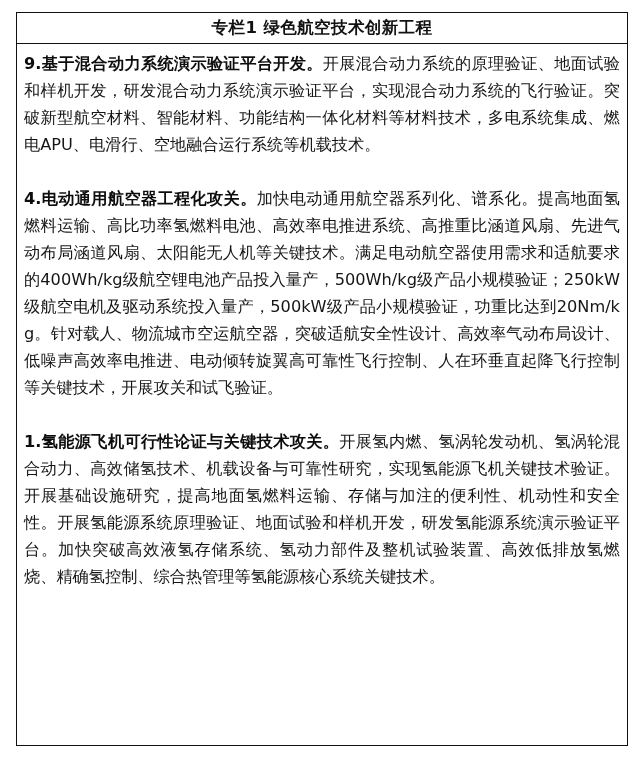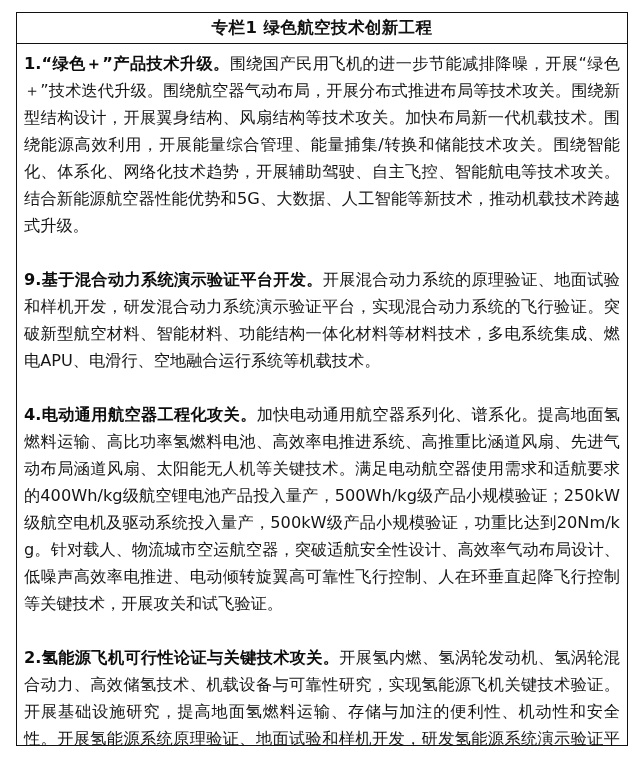--- a/index.html
+++ b/index.html
@@ -91,24 +91,23 @@
 <div class="page">
 
   <div class="panel">
 
     <div class="panel-title-row">
       <div class="panel-title">专栏1 绿色航空技术创新工程</div>
     </div>
 
     <div class="panel-body">
 
-      <p class="item"><span class="lead">1.“绿色＋”产品技术升级。</span><span class="txt">围绕国产民用飞机的进一步节能减排降噪，开展“绿色＋”技术迭代升级。围绕航空器气动布局，开展分布式推进布局等技术攻关。围绕新型结构设计，开展翼身结构、风扇结构等技术攻关。加快布局新一代机载技术。围绕能源高效利用，开展能量综合管理、能量捕集/转换和储能技术攻关。围绕智能化、体系化、网络化技术趋势，开展辅助驾驶、自主飞控、智能航电等技术攻关。结合新能源航空器性能优势和5G、大数据、人工智能等新技术，推动机载技术跨越式升级。</span></p>
 
       <p class="item"><span class="lead">9.基于混合动力系统演示验证平台开发。</span><span class="txt">开展混合动力系统的原理验证、地面试验和样机开发，研发混合动力系统演示验证平台，实现混合动力系统的飞行验证。突破新型航空材料、智能材料、功能结构一体化材料等材料技术，多电系统集成、燃电APU、电滑行、空地融合运行系统等机载技术。</span></p>
 
       <p class="item"><span class="lead">4.电动通用航空器工程化攻关。</span><span class="txt">加快电动通用航空器系列化、谱系化。提高地面氢燃料运输、高比功率氢燃料电池、高效率电推进系统、高推重比涵道风扇、先进气动布局涵道风扇、太阳能无人机等关键技术。满足电动航空器使用需求和适航要求的400Wh/kg级航空锂电池产品投入量产，500Wh/kg级产品小规模验证；250kW级航空电机及驱动系统投入量产，500kW级产品小规模验证，功重比达到20Nm/kg。针对载人、物流城市空运航空器，突破适航安全性设计、高效率气动布局设计、低噪声高效率电推进、电动倾转旋翼高可靠性飞行控制、人在环垂直起降飞行控制等关键技术，开展攻关和试飞验证。</span></p>
 
-      <p class="item"><span class="lead">2.氢能源飞机可行性论证与关键技术攻关。</span><span class="txt">开展氢内燃、氢涡轮发动机、氢涡轮混合动力、高效储氢技术、机载设备与可靠性研究，实现氢能源飞机关键技术验证。开展基础设施研究，提高地面氢燃料运输、存储与加注的便利性、机动性和安全性。开展氢能源系统原理验证、地面试验和样机开发，研发氢能源系统演示验证平台。加快突破高效液氢存储系统、氢动力部件及整机试验装置、高效低排放氢燃烧、精确氢控制、综合热管理等氢能源核心系统关键技术。</span></p>
+      <p class="item"><span class="lead">1.氢能源飞机可行性论证与关键技术攻关。</span><span class="txt">开展氢内燃、氢涡轮发动机、氢涡轮混合动力、高效储氢技术、机载设备与可靠性研究，实现氢能源飞机关键技术验证。开展基础设施研究，提高地面氢燃料运输、存储与加注的便利性、机动性和安全性。开展氢能源系统原理验证、地面试验和样机开发，研发氢能源系统演示验证平台。加快突破高效液氢存储系统、氢动力部件及整机试验装置、高效低排放氢燃烧、精确氢控制、综合热管理等氢能源核心系统关键技术。</span></p>
 
     </div>
   </div>
 
 </div>
 
 </body></html>

